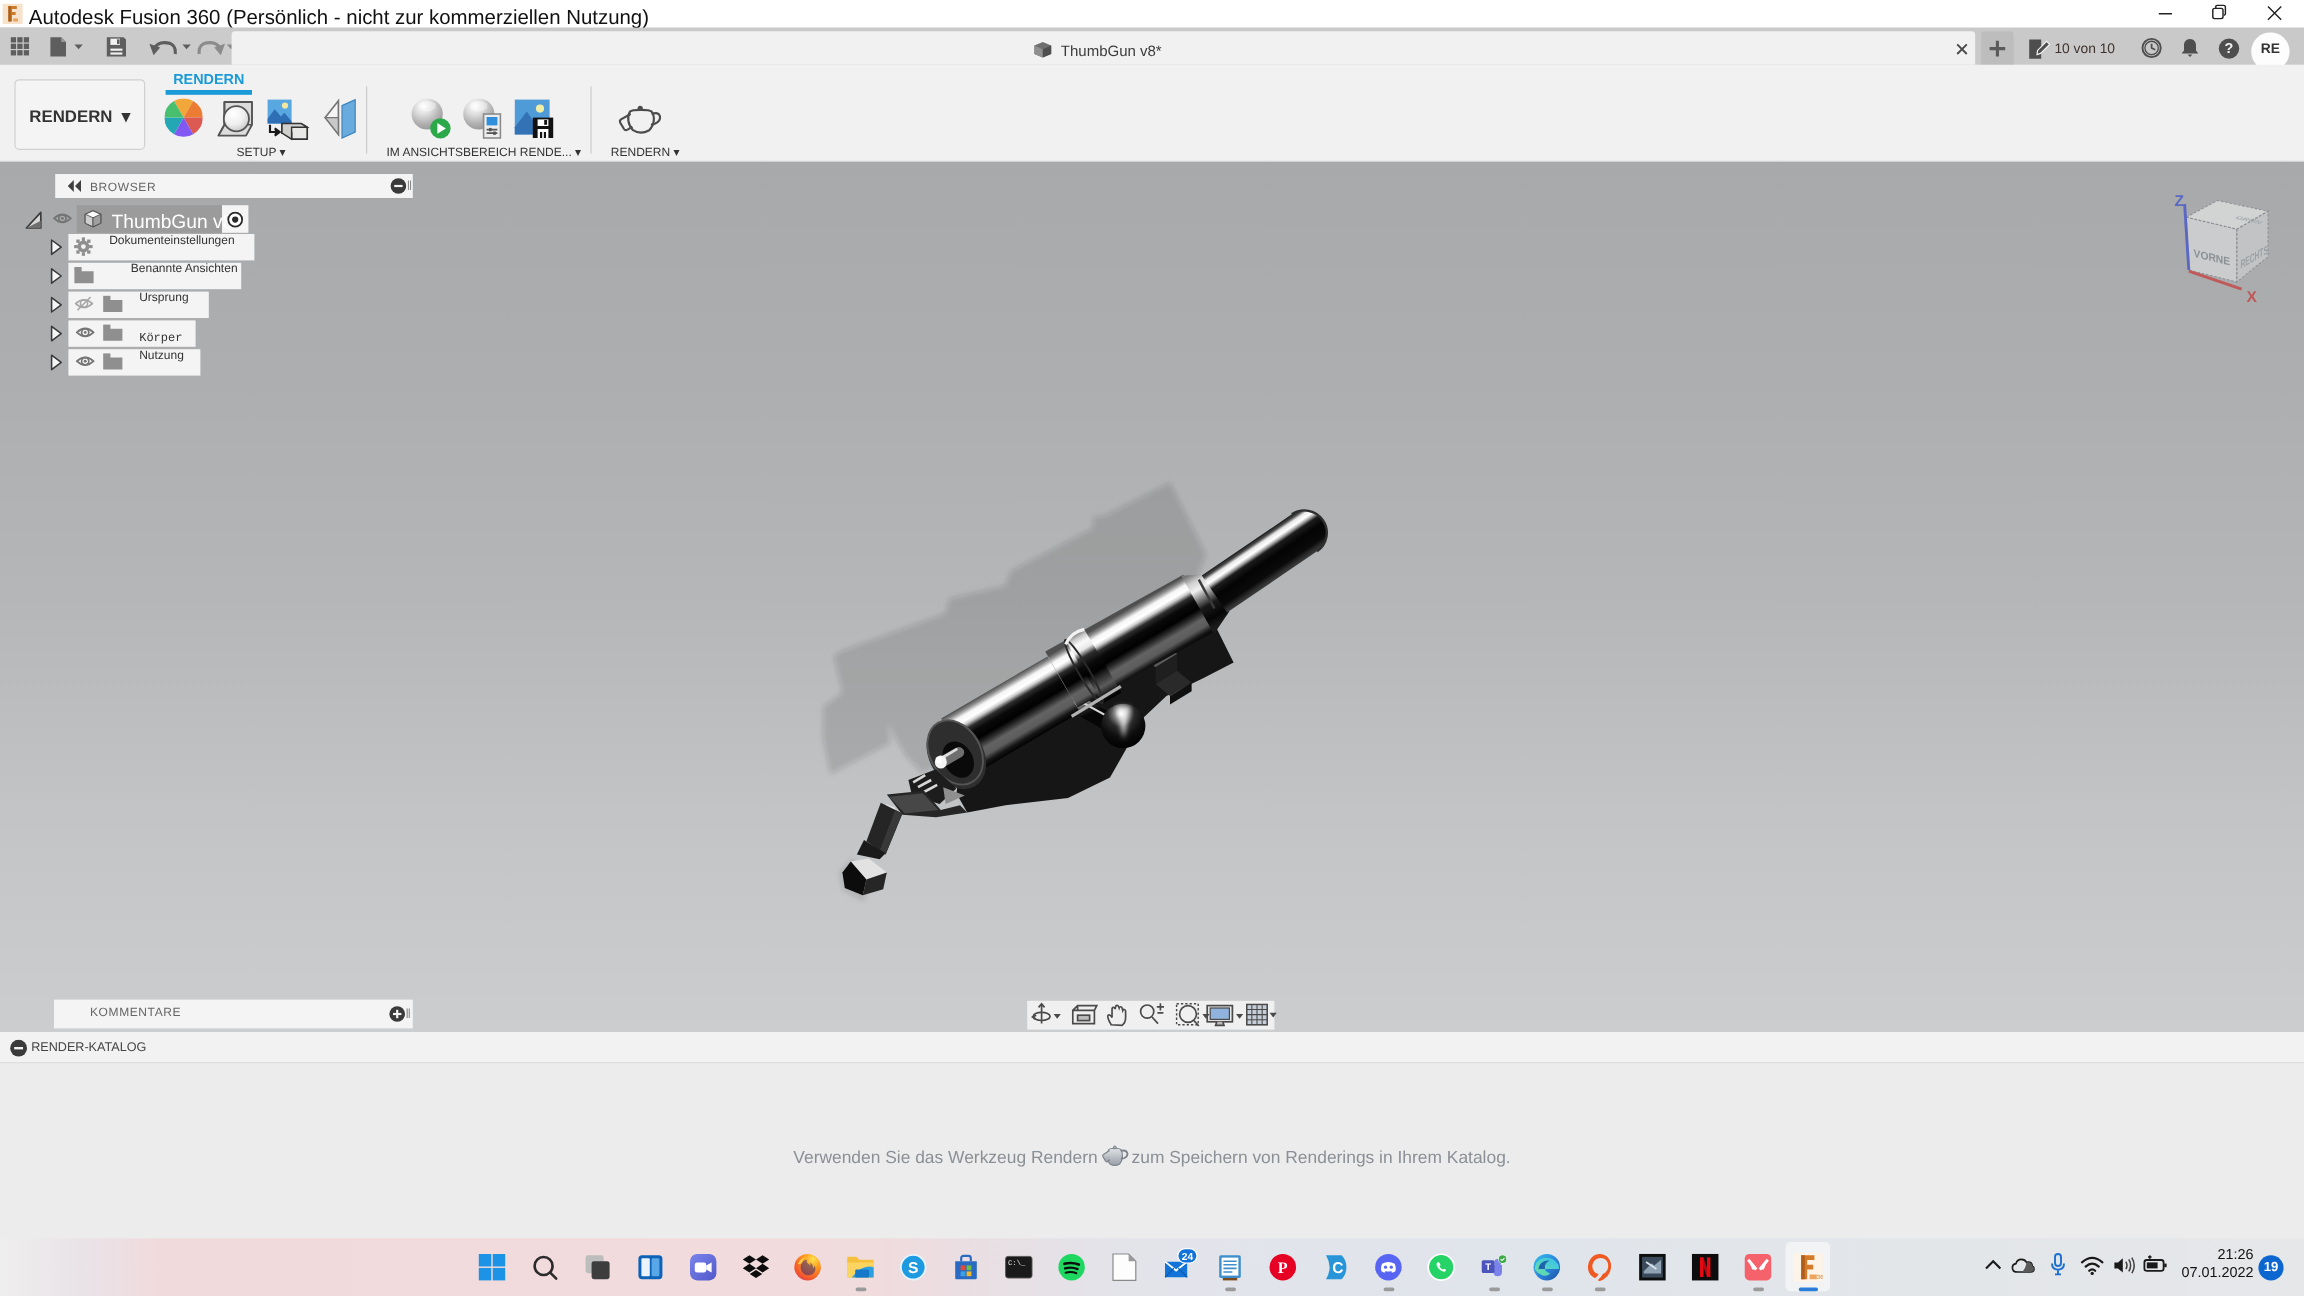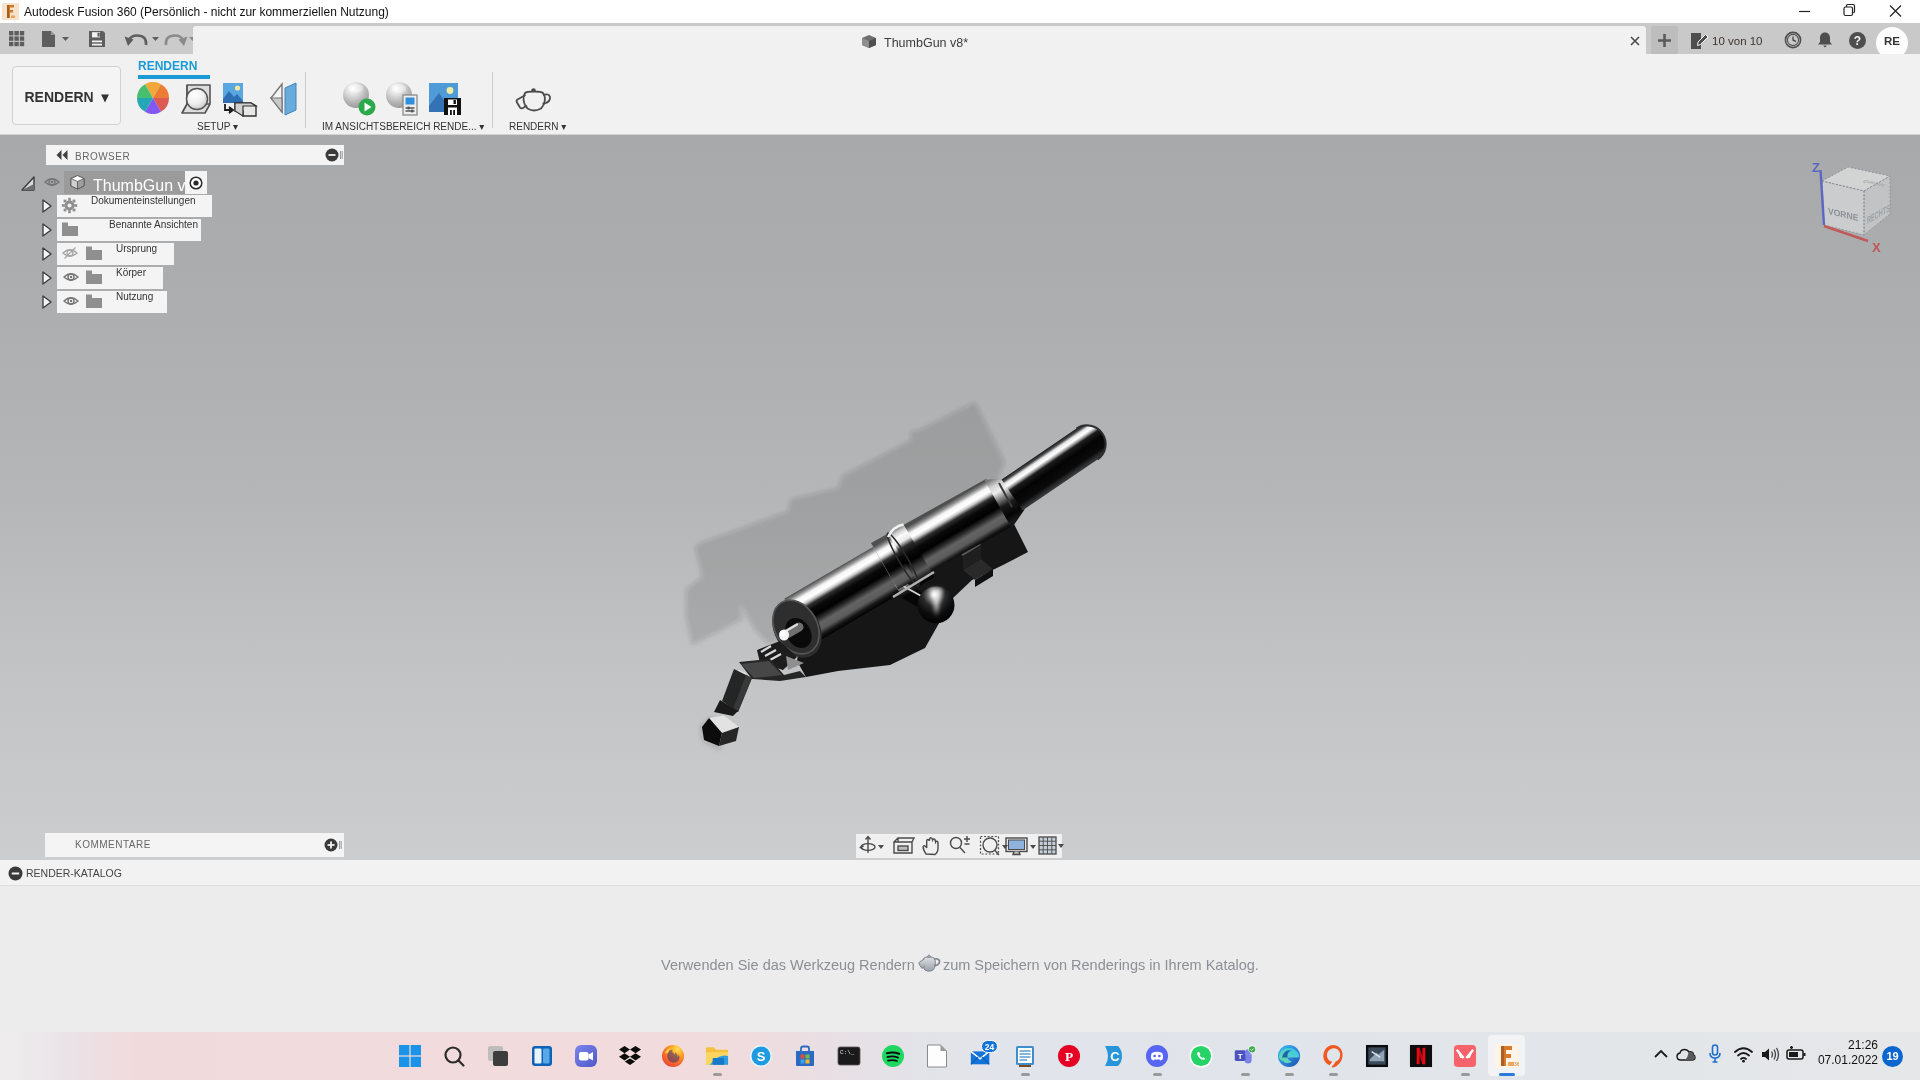--- a/index.html
+++ b/index.html
@@ -2,33 +2,33 @@
 <html><head>
 <meta charset="utf-8">
 <style>
   * { margin:0; padding:0; box-sizing:border-box; }
   html,body { width:1920px; height:1080px; overflow:hidden; font-family:"Liberation Sans",sans-serif; }
   .abs { position:absolute; }
   #stage { position:relative; width:1920px; height:1080px; background:#ececec; }
 
   
   #titlebar { position:absolute; left:0; top:0; width:1920px; height:23px; background:#ffffff; }
-  #titlebar .apptitle { position:absolute; left:24px; top:5px; font-size:12px; color:#111; }
+  #titlebar .apptitle { position:absolute; left:24px; top:5px; font-size:17px; color:#111; }
 
   
   #appbar { position:absolute; left:0; top:23px; width:1920px; height:31px; background:#c9c9ca; }
   #appbar .leftblock { position:absolute; left:0; top:0; width:193px; height:31px; background:#cbcbcb; }
   #tab-active { position:absolute; left:193px; top:3px; width:1453px; height:28px; background:#f1f1f1; border-radius:3px 3px 0 0; }
   #tab-plus { position:absolute; left:1651px; top:3px; width:27px; height:28px; background:#bdbdbd; border-radius:3px 3px 0 0; }
 
   
   #ribbon { position:absolute; left:0; top:54px; width:1920px; height:81px; background:#f1f1f1; border-bottom:1px solid #d2d2d2; }
   #btn-rendern { position:absolute; left:12px; top:12px; width:109px; height:59px; background:#f4f4f4; border:1px solid #d0d0d0; border-radius:4px; }
   #btn-rendern span { position:absolute; left:0; top:22px; width:100%; text-align:center; font-size:14px; font-weight:bold; color:#333; }
-  .ribtab { position:absolute; left:138px; top:5px; width:72px; text-align:left; font-size:12px; font-weight:bold; color:#1a9bd7; }
+  .ribtab { position:absolute; left:138px; top:5px; width:72px; text-align:center; font-size:12px; font-weight:bold; color:#1a9bd7; }
   .ribtab-underline { position:absolute; left:138px; top:21px; width:72px; height:4px; background:#1a9bd7; }
   .riblabel { position:absolute; font-size:10px; color:#333; white-space:nowrap; }
   .ribsep { position:absolute; top:18px; width:1px; height:56px; background:#cccccc; }
 
   
   #viewport { position:absolute; left:0; top:135px; width:1920px; height:725px;
      background:linear-gradient(180deg,#a7a9aa 0%, #acaeaf 25%, #b4b6b7 50%, #c2c4c5 75%, #cbcdce 100%); }
 
   
   .panelbar { position:absolute; background:#f4f4f4;margin-left:41px; }
@@ -480,21 +480,21 @@
     </svg>
   <svg class="abs" style="left:63px;top:270px;" width="16" height="14" viewBox="0 0 16 14">
       <path d="M1 7 Q8 0.5 15 7 Q8 13.5 1 7 Z" fill="none" stroke="#757575" stroke-width="1.4"></path>
       <circle cx="8" cy="7" r="3" fill="none" stroke="#757575" stroke-width="1.4"></circle>
       <circle cx="8" cy="7" r="1.2" fill="#757575"></circle>
     </svg>
   <svg class="abs" style="left:85px;top:269px;" width="18" height="16" viewBox="0 0 18 16">
       <path d="M1 3 L7 3 L7 5 L17 5 L17 15 L1 15 Z" fill="#8f8f8f"></path>
       <rect x="1" y="1.5" width="6" height="2" fill="#8f8f8f"></rect>
     </svg>
-  <div class="treetxt" style="left:116px;top:267px;">Körper</div>
+  <div class="treetxt" style="left:116px;top:277px;font-family:Liberation Mono, monospace;">Körper</div>
 
   <div class="treerow" style="left:57px;top:291px;width:110px;"></div>
   <svg class="abs" style="left:41px;top:294px;" width="12" height="16" viewBox="0 0 12 16">
       <path d="M2 2 L10 8 L2 14 Z" fill="#f6f6f6" stroke="#3a3a3a" stroke-width="1.3" stroke-linejoin="round"></path>
     </svg>
   <svg class="abs" style="left:63px;top:294px;" width="16" height="14" viewBox="0 0 16 14">
       <path d="M1 7 Q8 0.5 15 7 Q8 13.5 1 7 Z" fill="none" stroke="#757575" stroke-width="1.4"></path>
       <circle cx="8" cy="7" r="3" fill="none" stroke="#757575" stroke-width="1.4"></circle>
       <circle cx="8" cy="7" r="1.2" fill="#757575"></circle>
     </svg>

